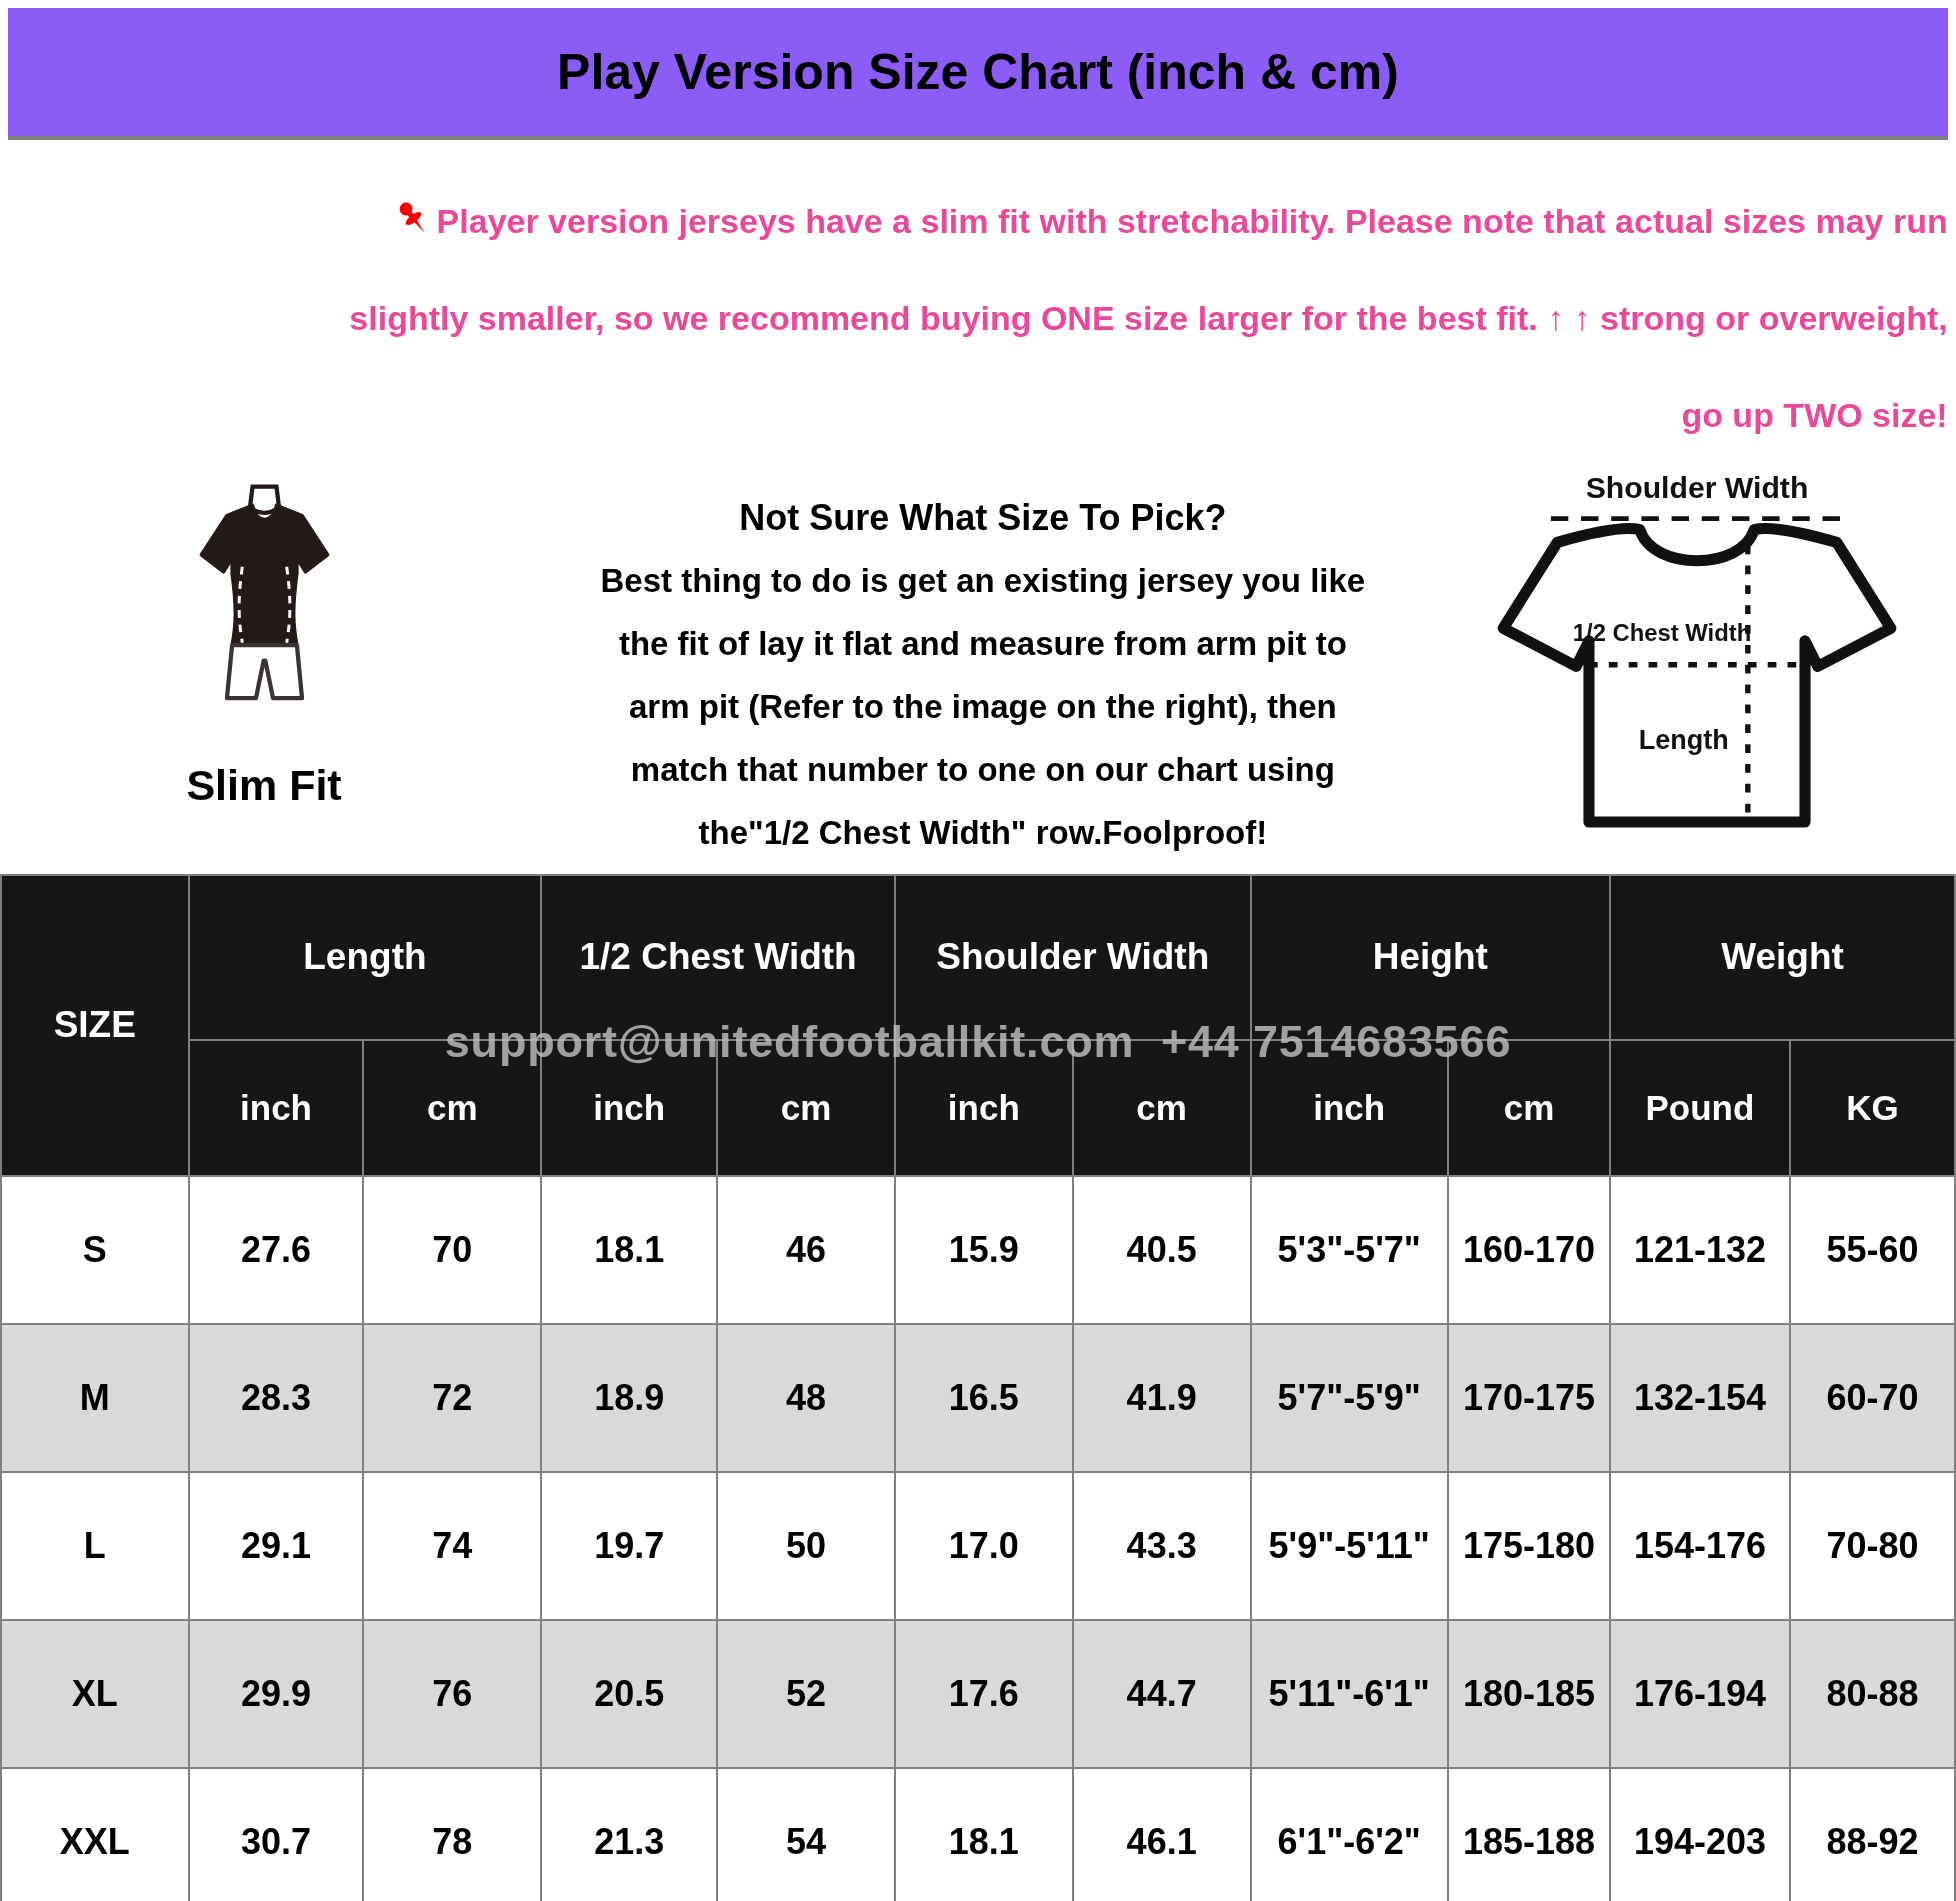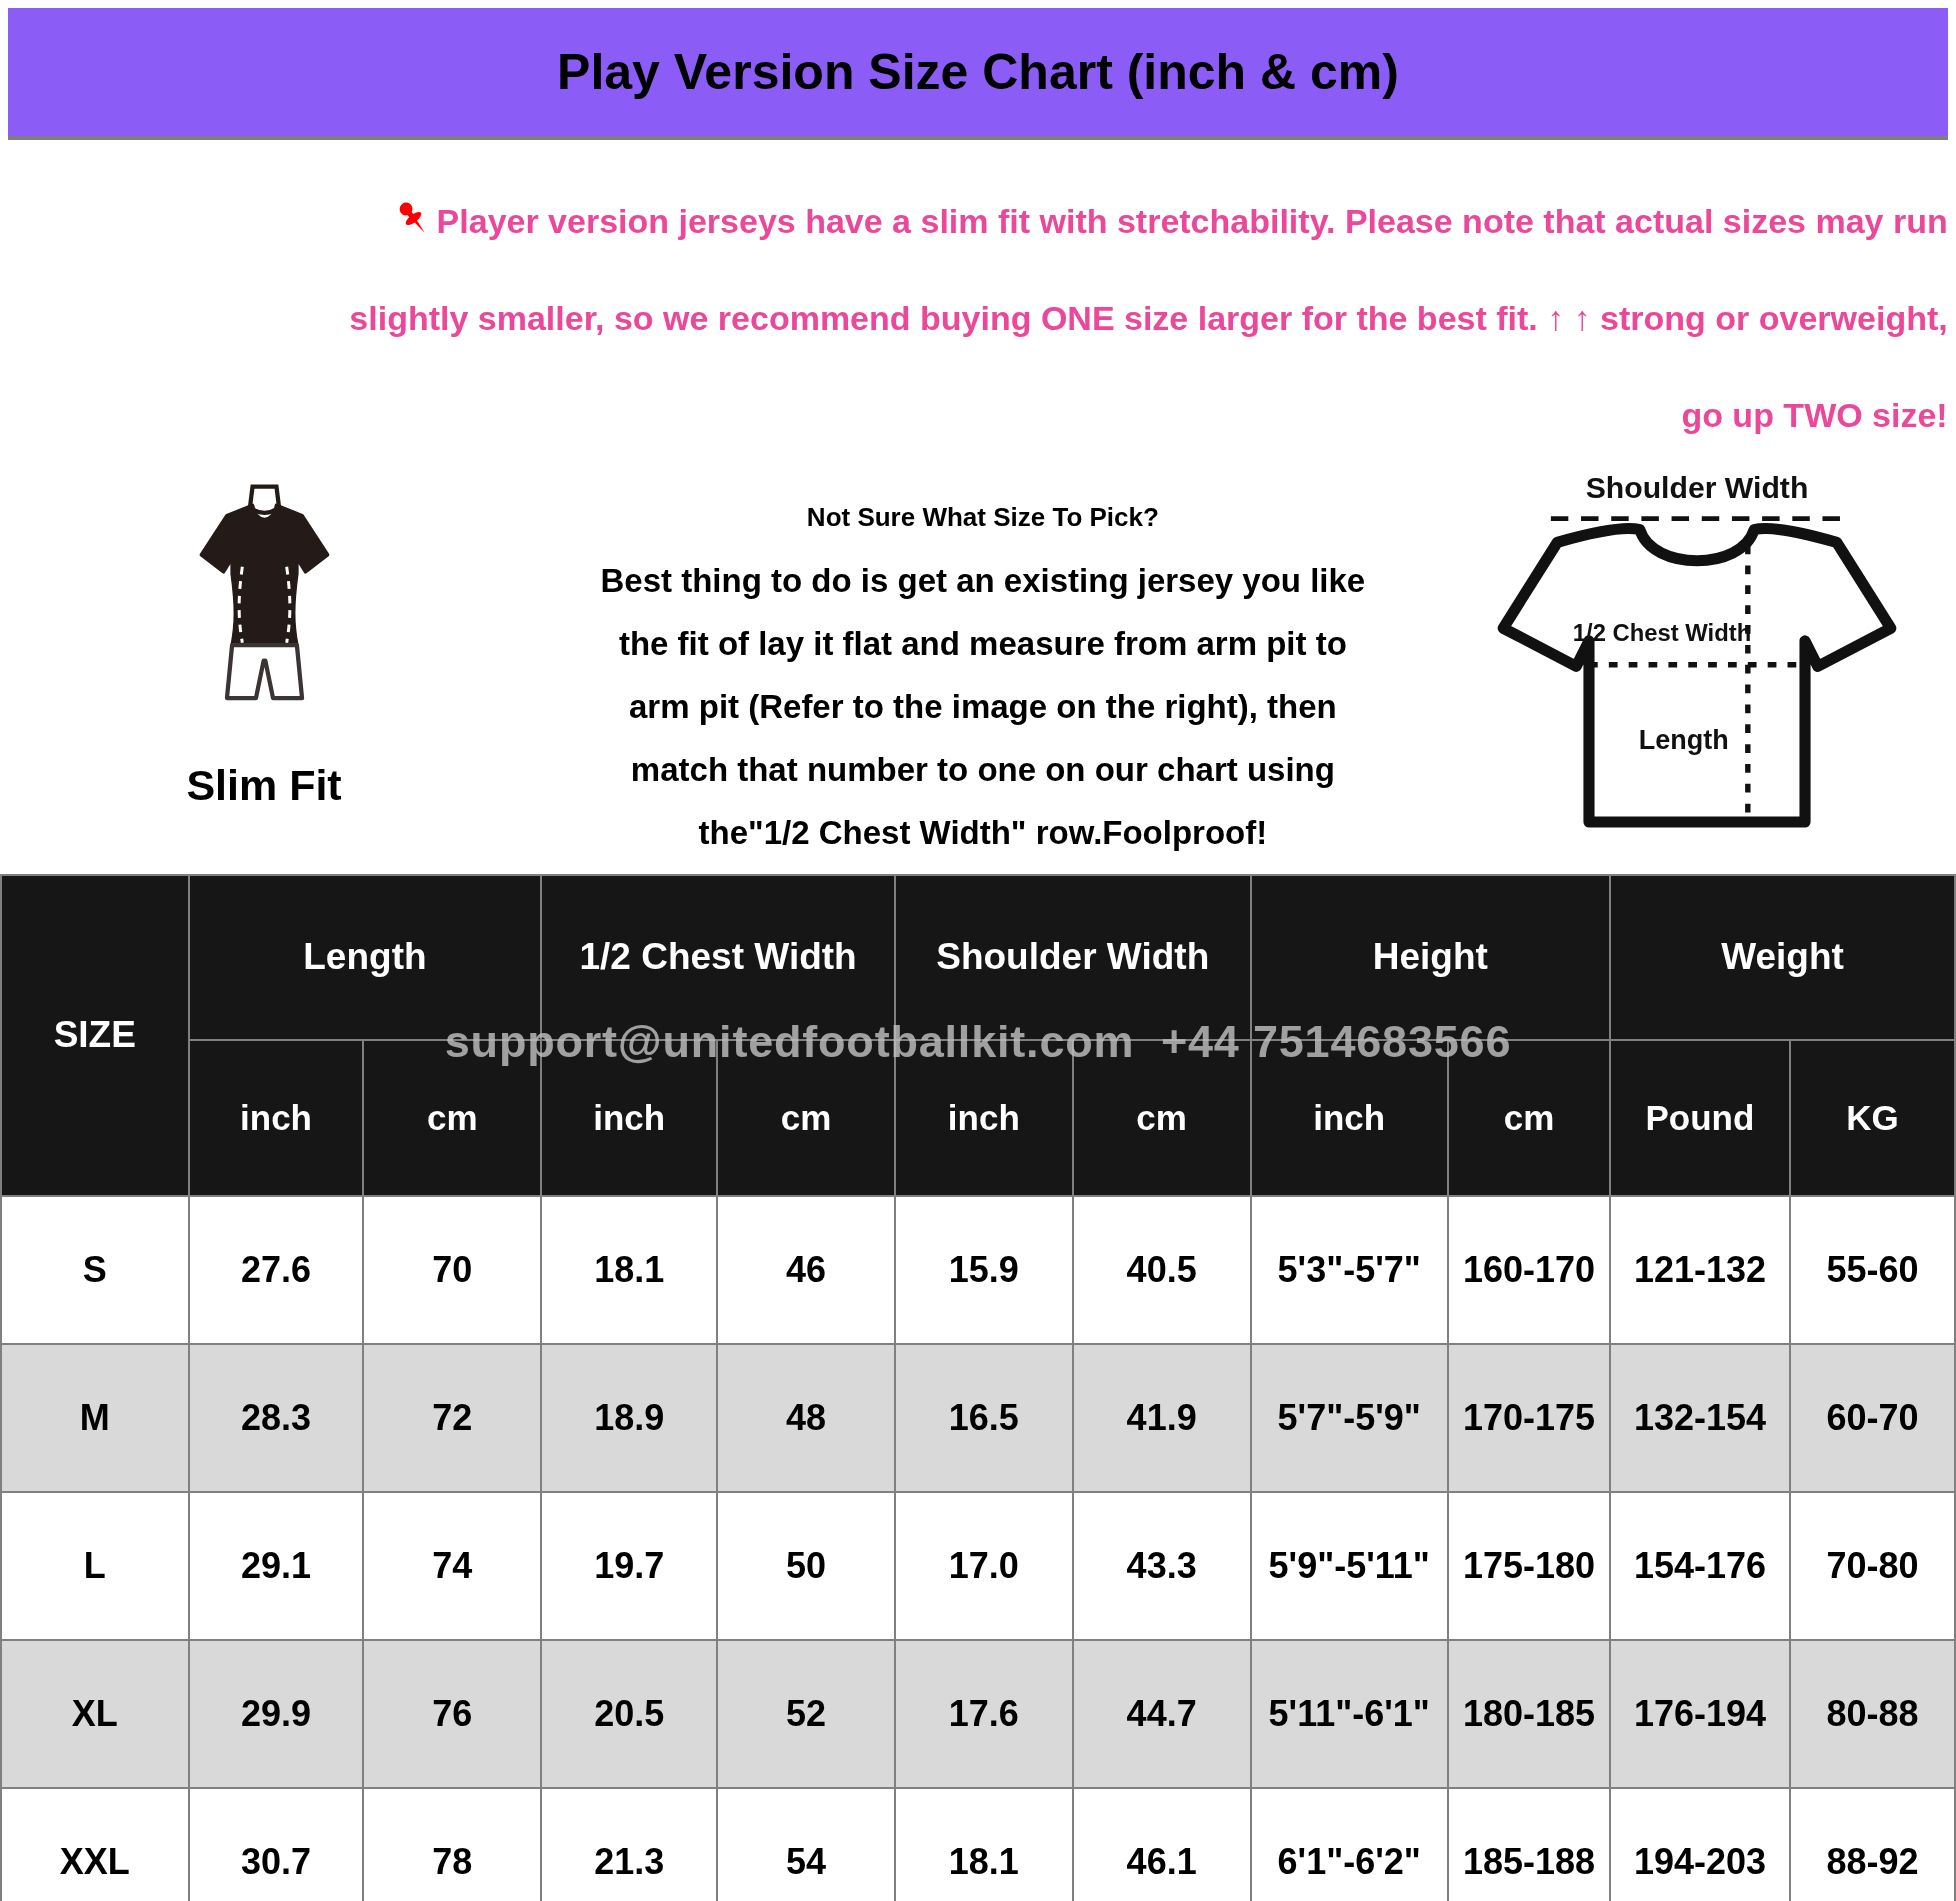--- a/index.html
+++ b/index.html
@@ -21,35 +21,35 @@
     font-size: 34px; line-height: 97px;
   }
   .notice .pin { display:inline-block; width:43px; height:43px; vertical-align:-6.6px; margin-right:1.7px; }
   .middle {
     display: flex; align-items: flex-start; margin-top: 1.7px; height: 398px;
   }
   .slimfit-col { flex: 0 0 27%; text-align:center; padding-top: 6.6px; }
   .slimfit-col svg { display:block; margin: 0 auto; }
   .slimfit-label { font-size: 43px; color:#000; margin-top: 10px; }
   .help-col { flex: 0 0 46.5%; text-align:center; padding-top: 15px; }
-  .help-heading { font-size: 26px; line-height: 63px; color:#000; }
+  .help-heading { font-size: 36px; line-height: 63px; color:#000; }
   .help-line { font-size: 33px; line-height: 63px; color:#000; }
   .diagram-col { flex: 0 0 26.5%; }
   .diagram-col svg { display:block; margin: -8.3px auto 0 auto; }
   .table-wrap { position: relative; margin-top: 5px; }
   table {
     width: 100%; border-collapse: collapse; table-layout: fixed;
     text-align: center;
   }
   th, td { border: 2.5px solid #808080; }
   thead th {
     background: #161616; color: #fff; font-size: 37px;
   }
   tr.group-row { height: 165px; }
-  tr.unit-row { height: 156px; }
+  tr.unit-row { height: 136px; }
   tr.unit-row th { font-size: 35px; }
   tbody tr { height: 148px; }
   tbody td { font-size: 36px; background: #fff; color:#000; }
   tbody tr.alt td { background: #d9d9d9; }
   .watermark {
     position: absolute; top: 105px; left: 0; width: 100%;
     text-align: center; font-size: 45px; letter-spacing: 0.8px;
     color: rgba(190,190,190,0.82); z-index: 5; pointer-events: none;
     white-space: pre;
     margin-top: 37px;

